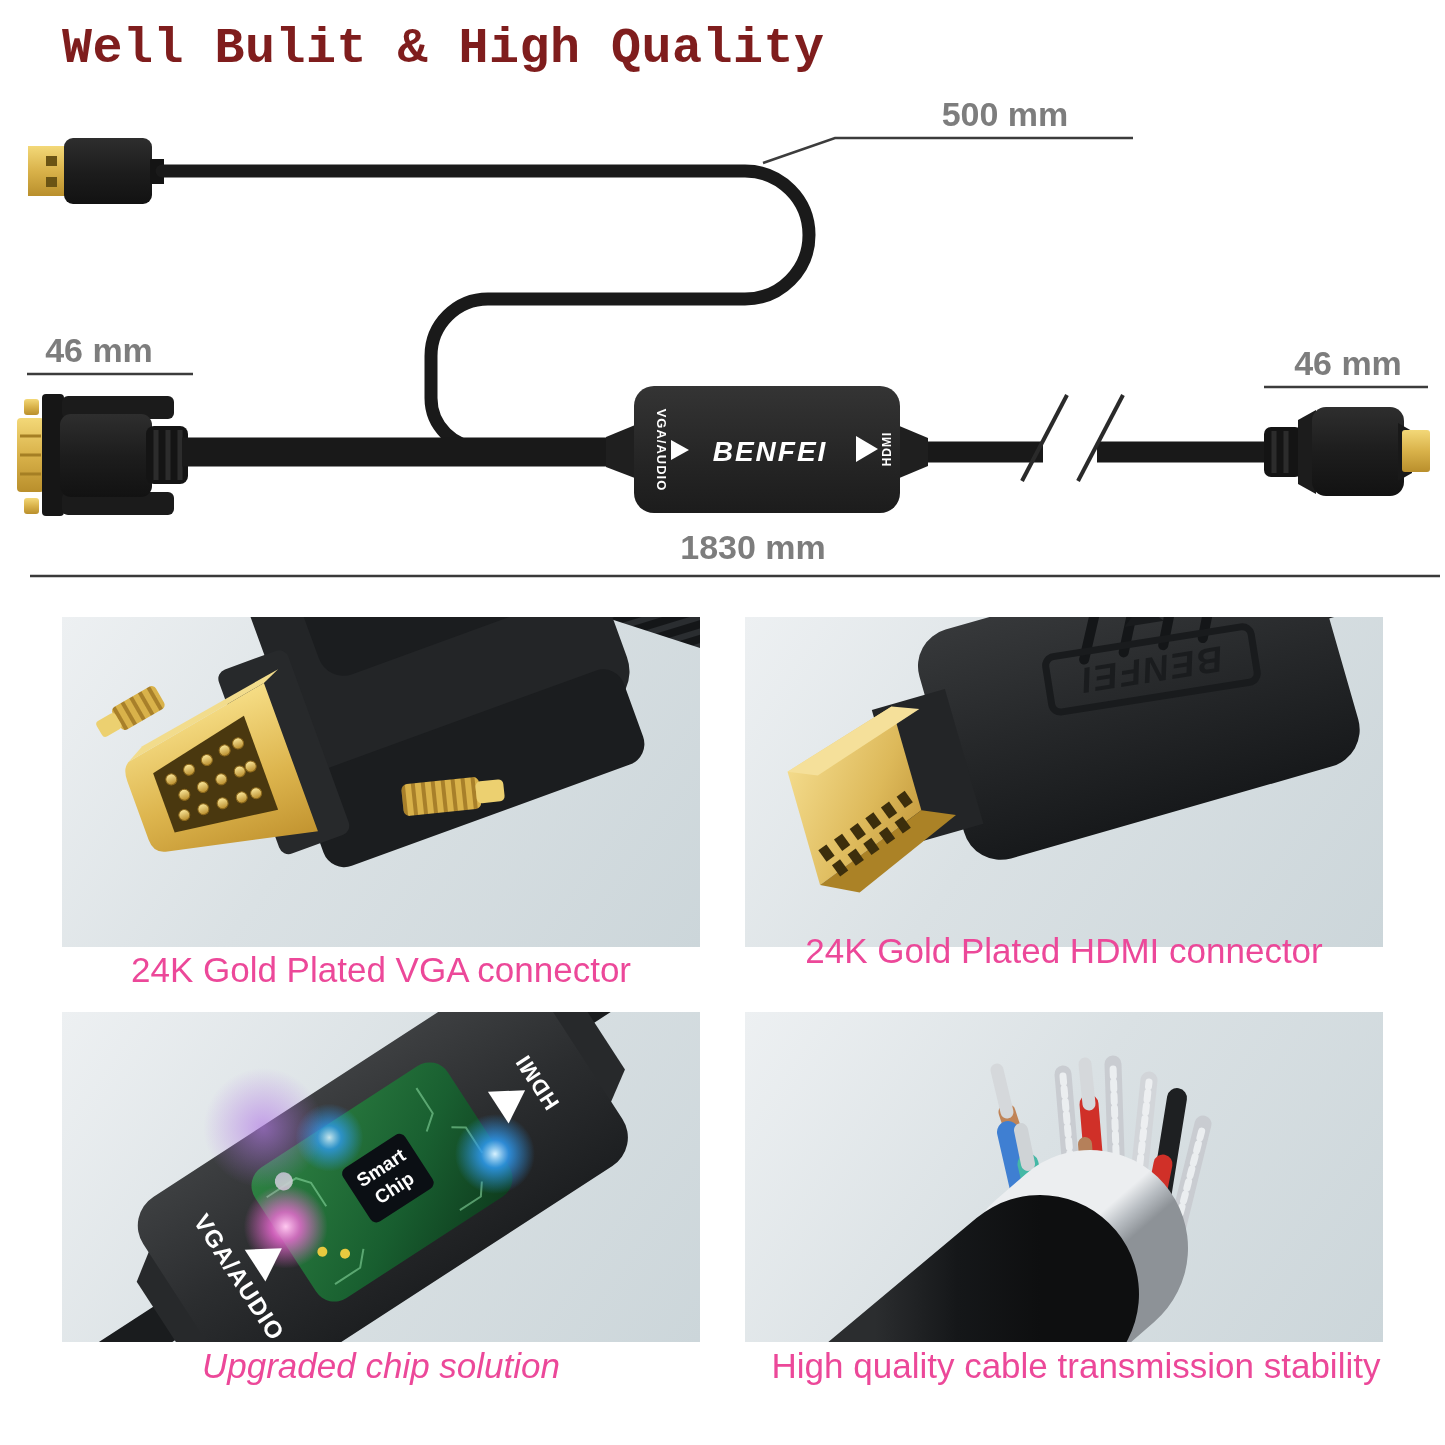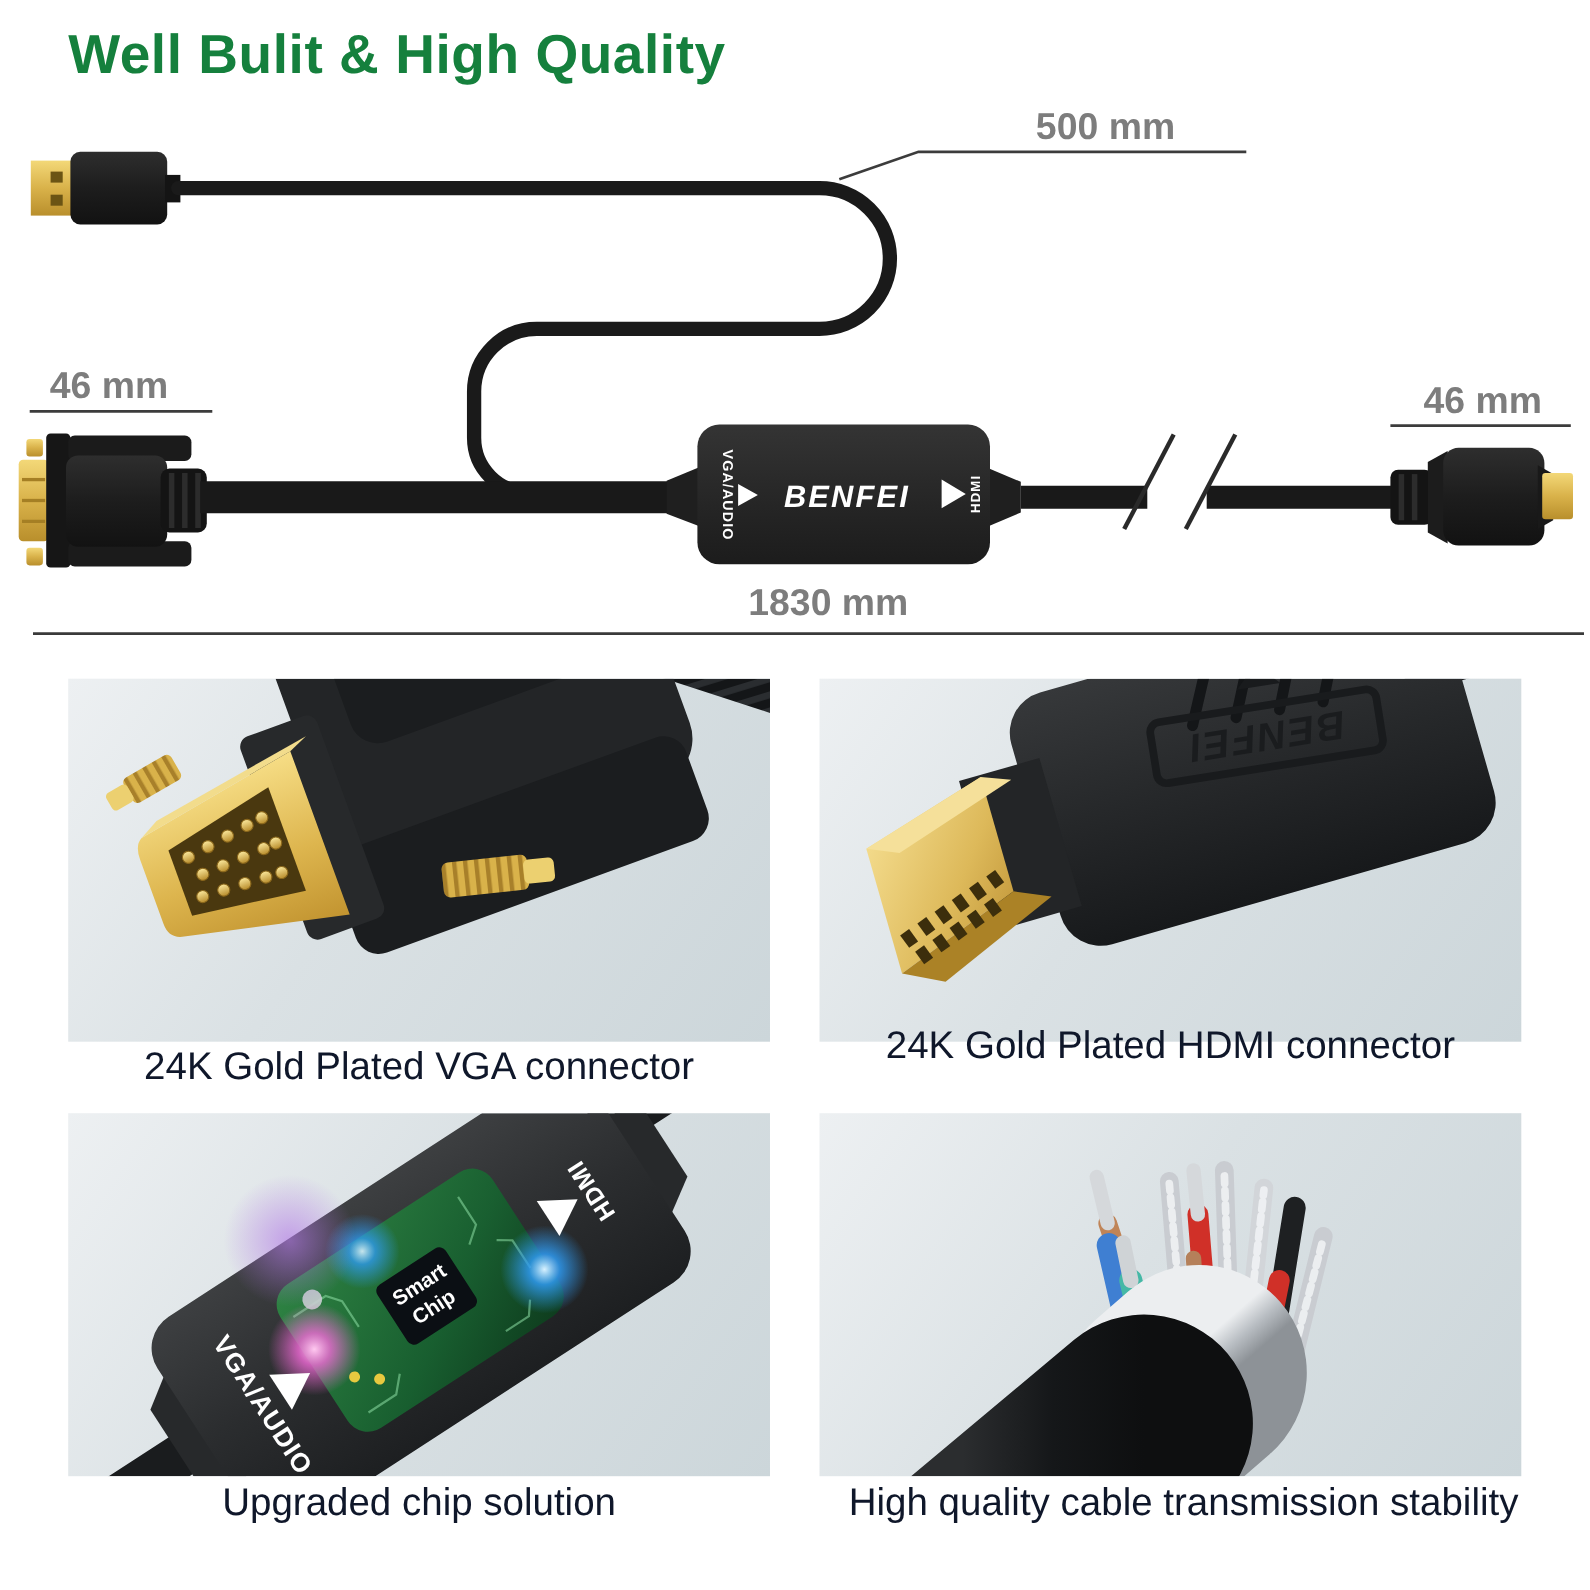--- a/index.html
+++ b/index.html
@@ -2,39 +2,39 @@
 <html><head>
 <meta charset="utf-8">
 <style>
   html,body{margin:0;padding:0;}
   body{
     width:1445px;height:1445px;position:relative;background:#ffffff;
     font-family:"Liberation Sans",sans-serif;overflow:hidden;
   }
   .page-title{
     position:absolute;top:20px;left:62px;font-size:50px;font-weight:bold;
-    color:#15803d;letter-spacing:0.5px;
+    color:#7f1d1d;letter-spacing:0.5px;font-family:Liberation Mono, monospace;
   }
   #diagram{position:absolute;top:0;left:0;}
   .photo{
     position:absolute;width:638px;height:330px;overflow:hidden;
     background:linear-gradient(125deg,#edf0f2 0%,#dae1e4 45%,#ccd6da 100%);
   }
   .photo svg{display:block;}
   #photo-vga {left:62px;  top:617px;}
   #photo-hdmi{left:745px; top:617px;}
   #photo-chip{left:62px;  top:1012px;}
   #photo-cable{left:745px;top:1012px;}
   .caption{
     position:absolute;width:638px;text-align:center;font-size:35px;
-    color:#0f172a;white-space:nowrap;
+    color:#ec4899;white-space:nowrap;
   }
   #caption-vga {left:62px;  top:950px;}
   #caption-hdmi{left:745px; top:931px;}
-  #caption-chip{left:62px;  top:1346px;}
+  #caption-chip{left:62px;  top:1346px;font-style:italic;}
   #caption-cable{left:757px;top:1346px;}
 </style>
 </head>
 <body>
 
 <div class="page-title">Well Bulit &amp; High Quality</div>
 
 <svg id="diagram" width="1445" height="592" viewBox="0 0 1445 592">
   <defs>
     <linearGradient id="gold" x1="0" y1="0" x2="0" y2="1">

